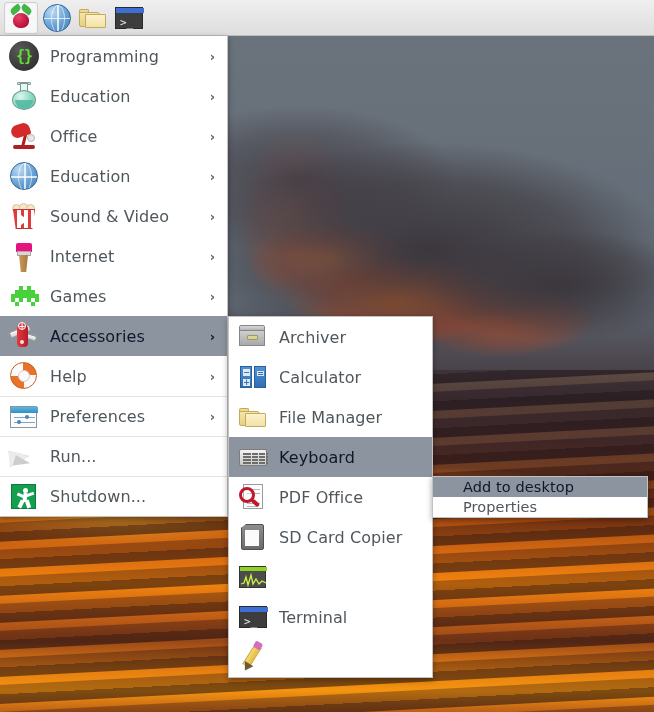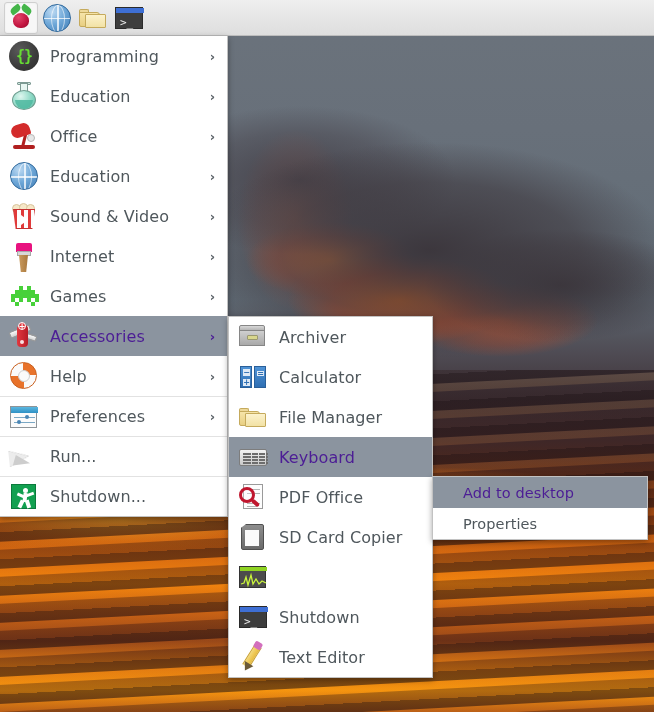--- a/index.html
+++ b/index.html
@@ -125,25 +125,25 @@
   }
   .mi .arrow {
     flex: 0 0 auto;
     margin-right: 12px;
     font-size: 13px;
     color: #5b6268;
     font-weight: bold;
     line-height: 1;
   }
   .mi.hl { background: #8b949f; }
-  .mi.hl .lbl, .mi.hl .arrow { color: #4c1d95; }
+  .mi.hl .lbl, .mi.hl .arrow { color: #0f172a; }
   .mi.sep { border-top: 1px solid #e2e2e2; }
 
   
-  #ctx-menu .mi { padding-left: 30px; height: 31px; }
+  #ctx-menu .mi { padding-left: 30px; height: 20px; }
   #ctx-menu .mi .lbl { font-size: 14.5px; }
 
   
   .ic { position: absolute; }
 
   
   .i-prog {
     width: 30px; height: 30px; left: 1px; top: 1px;
     border-radius: 50%;
     background: radial-gradient(circle at 35% 30%, #5a5a5a, #3a3a3a 60%, #2b2b2b);
@@ -536,29 +536,28 @@
           </i>
         </span>
       </div>
       <div class="mi">
         <span class="ico">
           <i class="ic i-term">
             <i class="ic i-term-bar"></i>
             <i class="ic i-term-tx">&gt;_</i>
           </i>
         </span>
-        <span class="lbl">Shutdown</span>
+        <span class="lbl">Terminal</span>
       </div>
       <div class="mi">
         <span class="ico">
           <i class="ic i-pen-body"></i>
           <i class="ic i-pen-tip"></i>
           <i class="ic i-pen-er"></i>
         </span>
-        <span class="lbl">Text Editor</span>
       </div>
     </div>
 
   <div class="menu" id="ctx-menu">
       <div class="mi hl">
         <span class="lbl">Add to desktop</span>
       </div>
       <div class="mi">
         <span class="lbl">Properties</span>
       </div>

